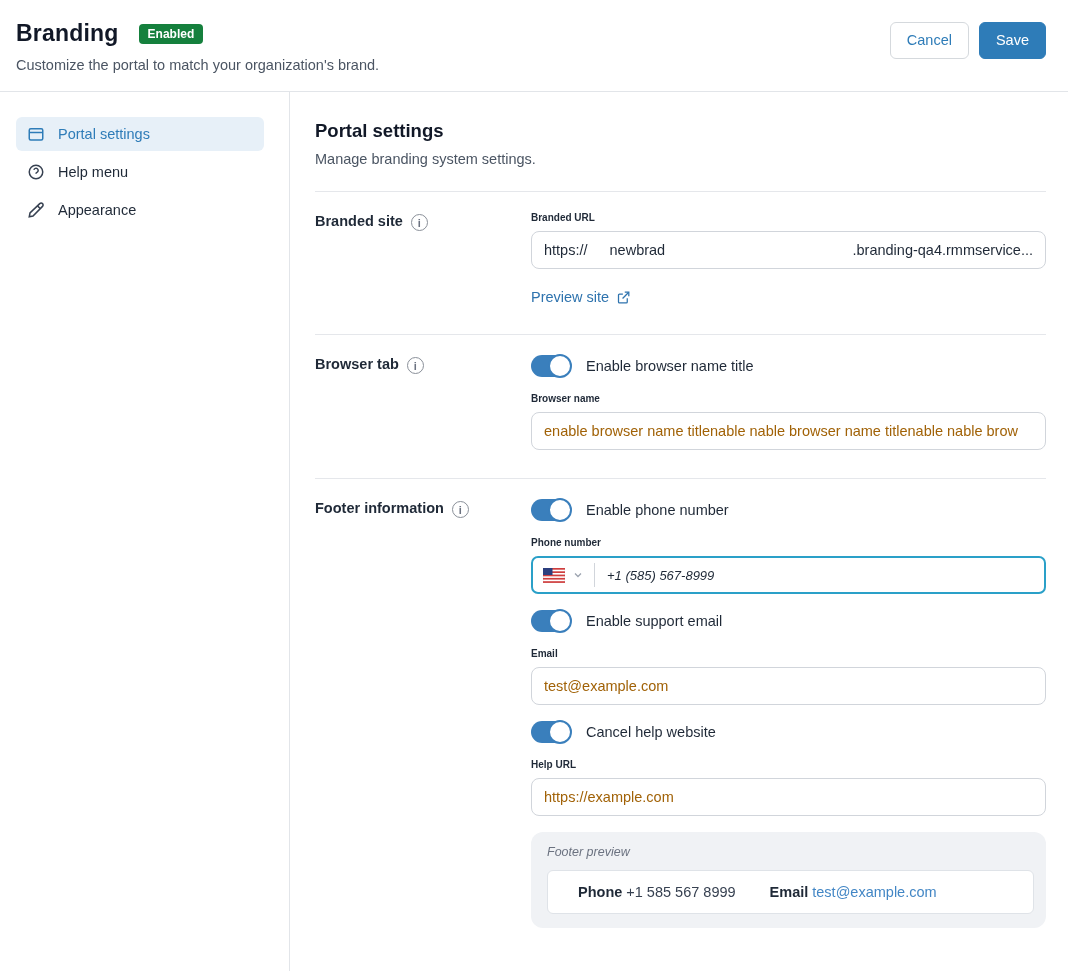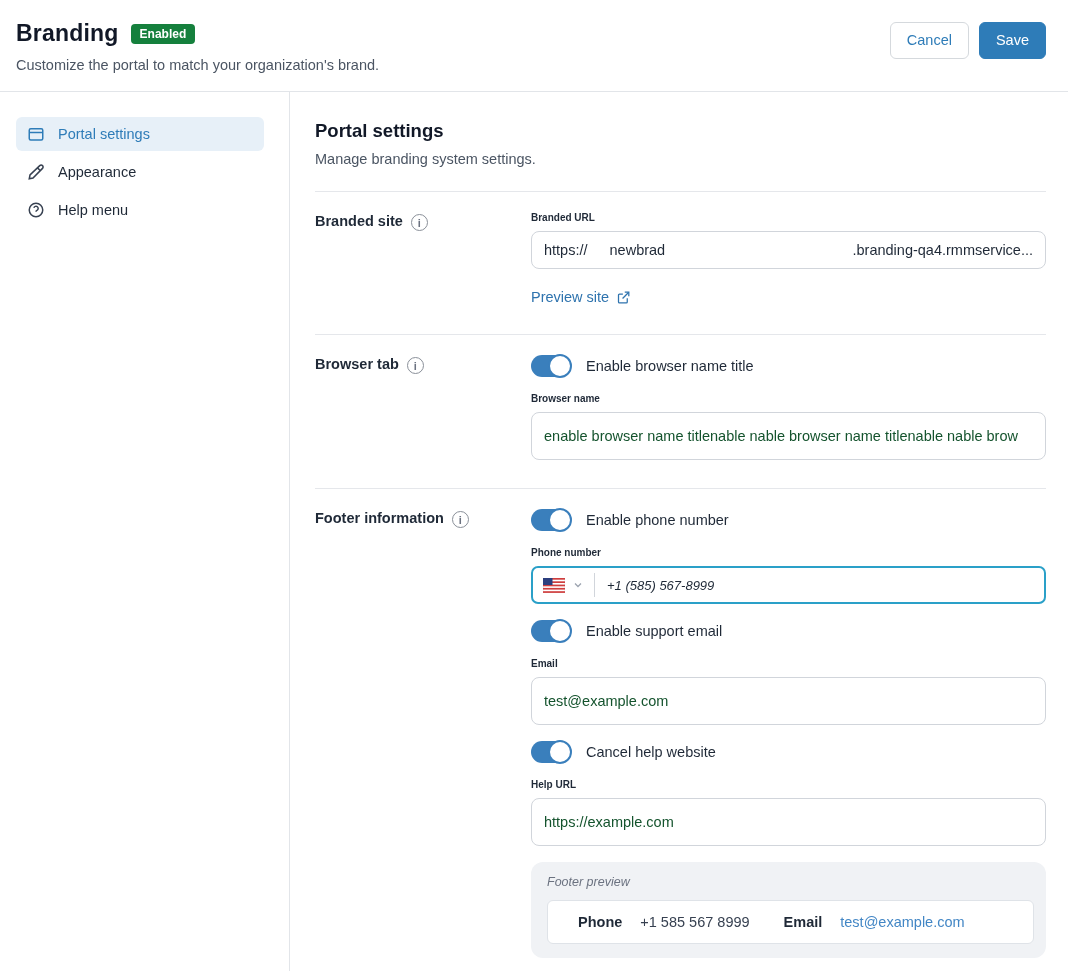--- a/index.html
+++ b/index.html
@@ -10,21 +10,21 @@
     color: #1f2937;
     overflow: hidden;
   }
 
   
   .page-header {
     display: flex; justify-content: space-between; align-items: flex-start;
     padding: 20px 22px 18px 16px;
     border-bottom: 1px solid #e2e5e9;
   }
-  .title-row { display: flex; align-items: center; gap: 12px; }
+  .title-row { display: flex; align-items: center; gap: 20px; }
   .page-title { font-size: 23px; font-weight: 700; color: #111827; letter-spacing: .2px; }
   .status-badge {
     background: #15803d; color: #ffffff;
     font-size: 12px; font-weight: 700;
     padding: 4px 9px; border-radius: 4px; line-height: 1;
   }
   .page-subtitle { margin-top: 10px; font-size: 14.5px; color: #4b5563; }
   .header-actions { display: flex; gap: 10px; padding-top: 2px; padding-left: 8px; }
   .btn {
     font-family: inherit; font-size: 14.5px; cursor: pointer;
@@ -52,22 +52,22 @@
   .section { border-top: 1px solid #e5e7eb; padding: 20px 0 28px 0; display: grid; grid-template-columns: 216px 1fr; }
   .section-label { display: flex; align-items: flex-start; gap: 8px; font-size: 14.5px; font-weight: 700; color: #1f2937; padding-top: 1px; }
   .info-icon {
     width: 17px; height: 17px; border-radius: 50%;
     border: 1.2px solid #8a9099; color: #6b7280;
     font-size: 11px; font-style: normal; display: inline-flex; align-items: center; justify-content: center;
     margin-top: 1px; flex: 0 0 17px;
   }
   .field-label { font-size: 10px; color: #1f2937; margin-bottom: 8px; font-weight: bold; }
   .text-input {
-    width: 100%; height: 48px; border: 1px solid #d1d5db; border-radius: 8px;
-    padding: 0 12px; font-family: inherit; font-size: 14.5px; color: #14532d; background: #fff;
+    width: 100%; height: 38px; border: 1px solid #d1d5db; border-radius: 8px;
+    padding: 0 12px; font-family: inherit; font-size: 14.5px; color: #a16207; background: #fff;
     outline: none;
   }
 
   
   .url-input { display: flex; align-items: center; height: 38px; border: 1px solid #d1d5db; border-radius: 8px; padding: 0 12px; background: #fff; }
   .url-prefix { font-size: 14.5px; color: #1f2937; margin-right: 22px; }
   .url-value { flex: 1; border: none; outline: none; font-family: inherit; font-size: 14.5px; color: #1f2937; min-width: 0; }
   .url-suffix { font-size: 14.5px; color: #1f2937; white-space: nowrap; }
 
   .link-row { display: inline-flex; align-items: center; gap: 7px; margin-top: 20px; color: #2e73ae; font-size: 14.5px; cursor: pointer; text-decoration: none; }
@@ -93,21 +93,21 @@
 
   .field-block { margin-bottom: 16px; }
 
   
   .footer-preview { background: #f0f2f5; border-radius: 12px; padding: 13px 12px 14px 16px; margin-top: 4px; }
   .footer-preview-title { font-size: 12.5px; font-style: italic; color: #6b7280; margin-bottom: 11px; }
   .footer-preview-card {
     background: #ffffff; border: 1px solid #dfe3e8; border-radius: 6px;
     padding: 13px 10px 13px 30px; display: flex; align-items: center; gap: 34px; font-size: 14.5px;
   }
-  .fp-item { display: flex; align-items: center; gap: 18px; }
+  .fp-item { display: flex; align-items: center; gap: 4px; }
   .fp-key { font-weight: 700; color: #1f2937; }
   .fp-val { color: #374151; }
   .fp-link { color: #4286c5; cursor: pointer; text-decoration: none; }
 
   svg { display: block; }
 </style>
 </head>
 <body>
 
 <div class="page-header">
@@ -132,35 +132,35 @@
         <svg width="18" height="18" viewBox="0 0 24 24" fill="none" stroke="currentColor" stroke-width="2">
           <rect x="3" y="5" width="18" height="15" rx="2"></rect>
             <line x1="3" y1="10" x2="21" y2="10"></line>
         </svg>
       </span>
       <span>Portal settings</span>
     </div>
     <div class="side-item">
       <span class="s-icon">
         <svg width="18" height="18" viewBox="0 0 24 24" fill="none" stroke="currentColor" stroke-width="2">
-          <path d="M17 3.5a2.6 2.6 0 0 1 3.7 3.7L8 20 3 21l1-5z"></path>
-          <line x1="14" y1="6.5" x2="17.5" y2="10"></line>
-        </svg>
-      </span>
-      <span>Appearance</span>
-    </div>
-    <div class="side-item">
-      <span class="s-icon">
-        <svg width="18" height="18" viewBox="0 0 24 24" fill="none" stroke="currentColor" stroke-width="2">
           <circle cx="12" cy="12" r="9"></circle>
           <path d="M9.2 9.2a2.9 2.9 0 1 1 4.1 3.3c-.8.4-1.3.9-1.3 1.8"></path>
           <line x1="12" y1="17.2" x2="12" y2="17.3"></line>
         </svg>
       </span>
       <span>Help menu</span>
+    </div>
+    <div class="side-item">
+      <span class="s-icon">
+        <svg width="18" height="18" viewBox="0 0 24 24" fill="none" stroke="currentColor" stroke-width="2">
+          <path d="M17 3.5a2.6 2.6 0 0 1 3.7 3.7L8 20 3 21l1-5z"></path>
+          <line x1="14" y1="6.5" x2="17.5" y2="10"></line>
+        </svg>
+      </span>
+      <span>Appearance</span>
     </div>
   </div>
 
   <div class="main">
     <div class="main-title">Portal settings</div>
     <div class="main-subtitle">Manage branding system settings.</div>
 
     <div class="section">
       <div class="section-label">
         <span>Branded site</span>

